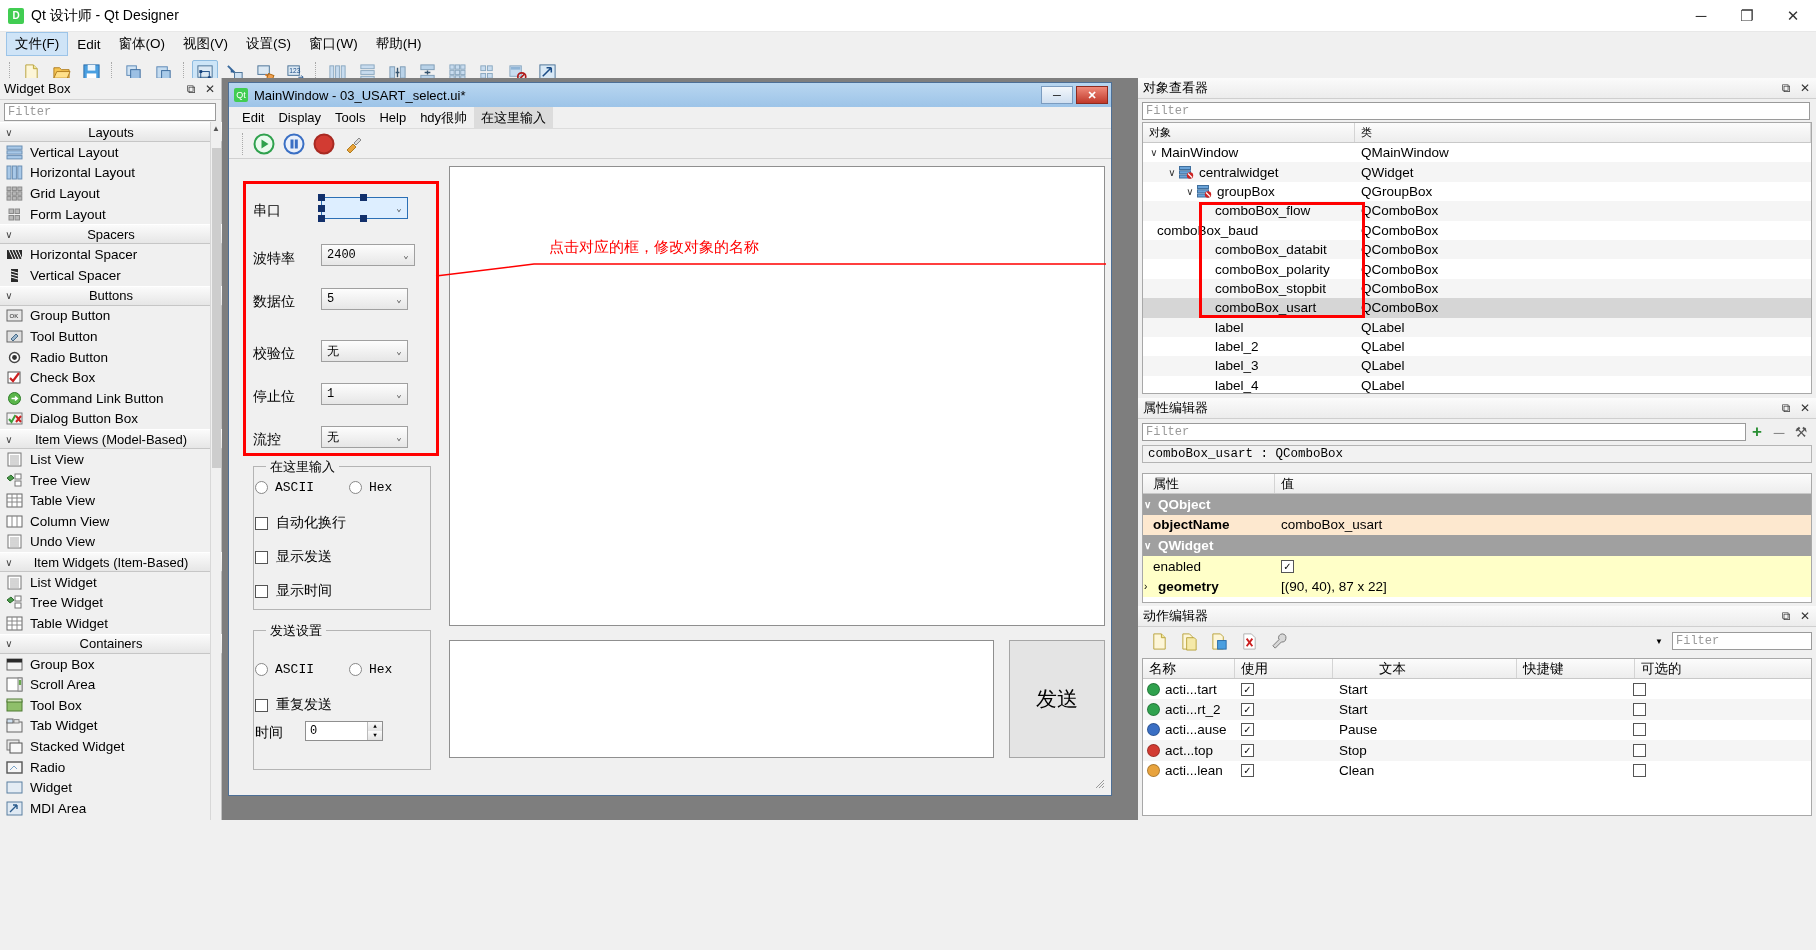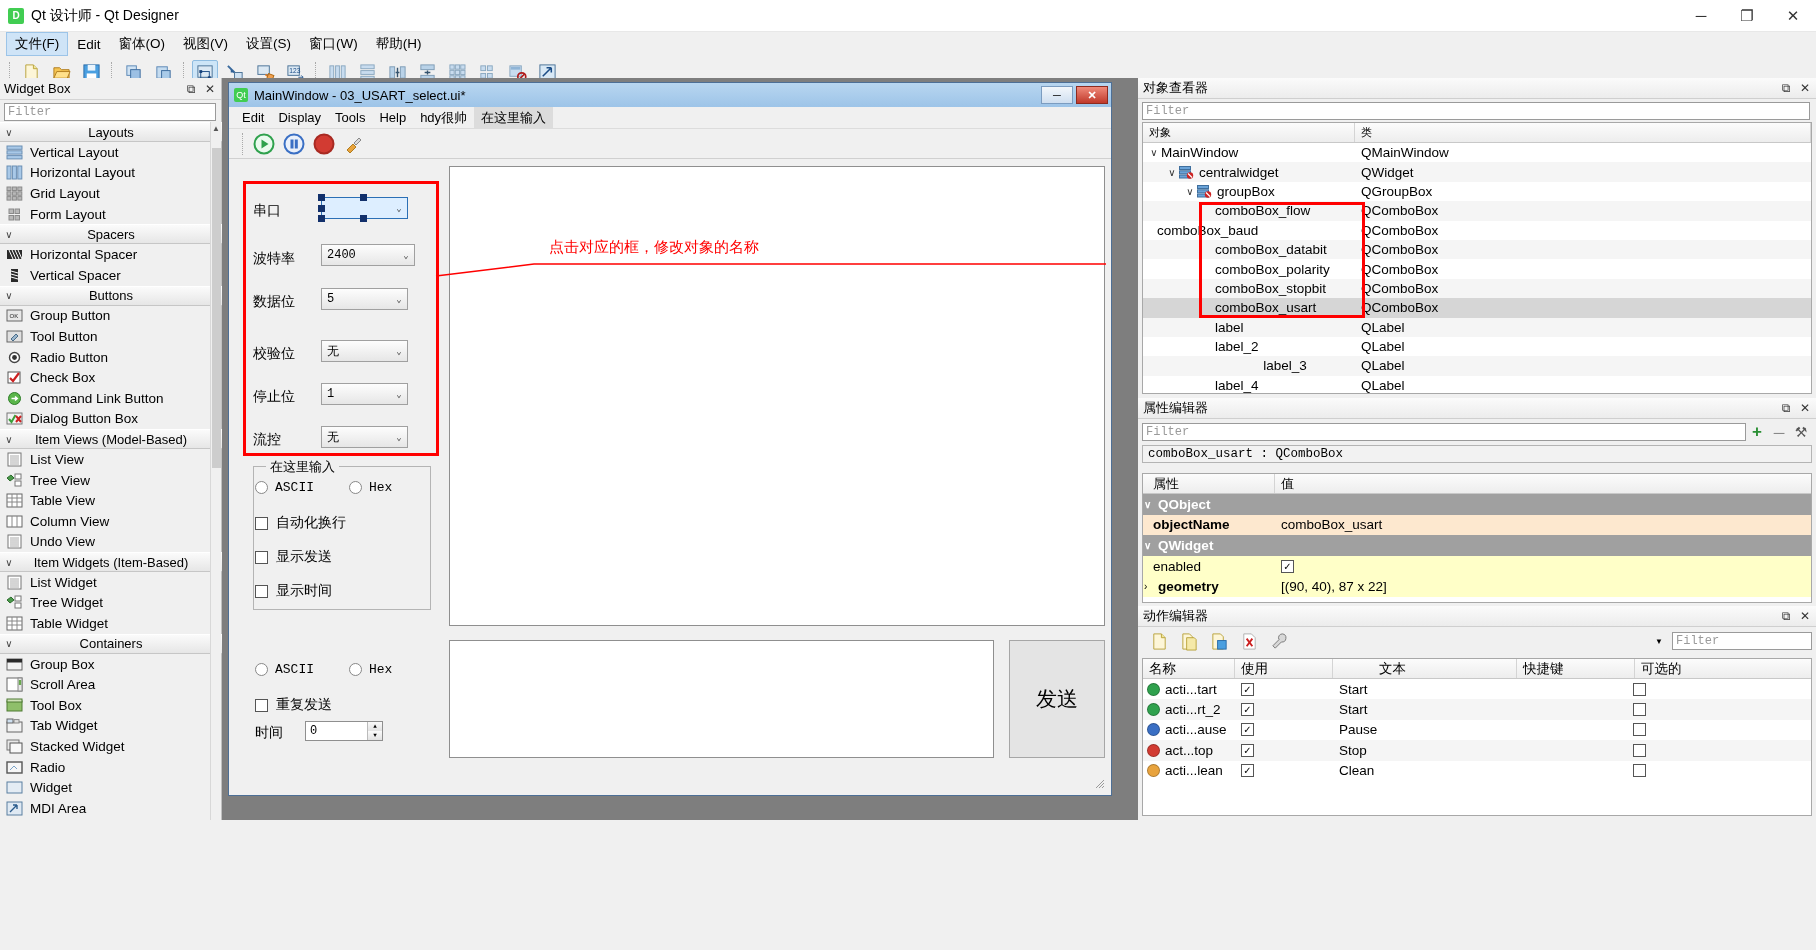--- a/index.html
+++ b/index.html
@@ -664,20 +664,23 @@
         </div>
         <div class="radio-row" style="left:26px; top:388px;">
           <div class="cbx"></div>
           <div class="cblabel">显示发送</div>
         </div>
         <div class="radio-row" style="left:26px; top:422px;">
           <div class="cbx"></div>
           <div class="cblabel">显示时间</div>
         </div>
 
+        <div class="groupbox" style="left:24px; top:470px; width:178px; height:140px;">
+          <div class="gb-title">发送设置</div>
+        </div>
         <div class="radio-row" style="left:26px; top:502px;">
           <div class="radio"></div>
           <div class="rlabel">ASCII</div>
         </div>
         <div class="radio-row" style="left:120px; top:502px;">
           <div class="radio"></div>
           <div class="rlabel">Hex</div>
         </div>
         <div class="radio-row" style="left:26px; top:536px;">
           <div class="cbx"></div>
@@ -815,21 +818,21 @@
               <div class="c2">QLabel</div>
             </div>
             <div class="trow">
               <div class="c1" style="padding-left: 58px;">
                 <span class="chevron"></span>
                 <span>label_2</span>
               </div>
               <div class="c2">QLabel</div>
             </div>
             <div class="trow alt">
-              <div class="c1" style="padding-left: 58px; justify-content: center;">
+              <div class="c1" style="padding-left: 58px;">
                 <span class="chevron"></span>
                 <span>label_3</span>
               </div>
               <div class="c2">QLabel</div>
             </div>
             <div class="trow">
               <div class="c1" style="padding-left: 58px;">
                 <span class="chevron"></span>
                 <span>label_4</span>
               </div>

